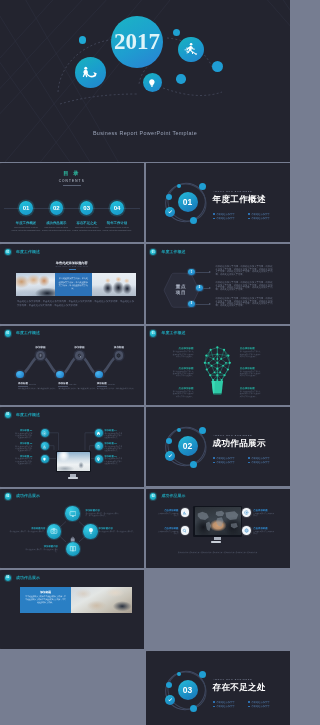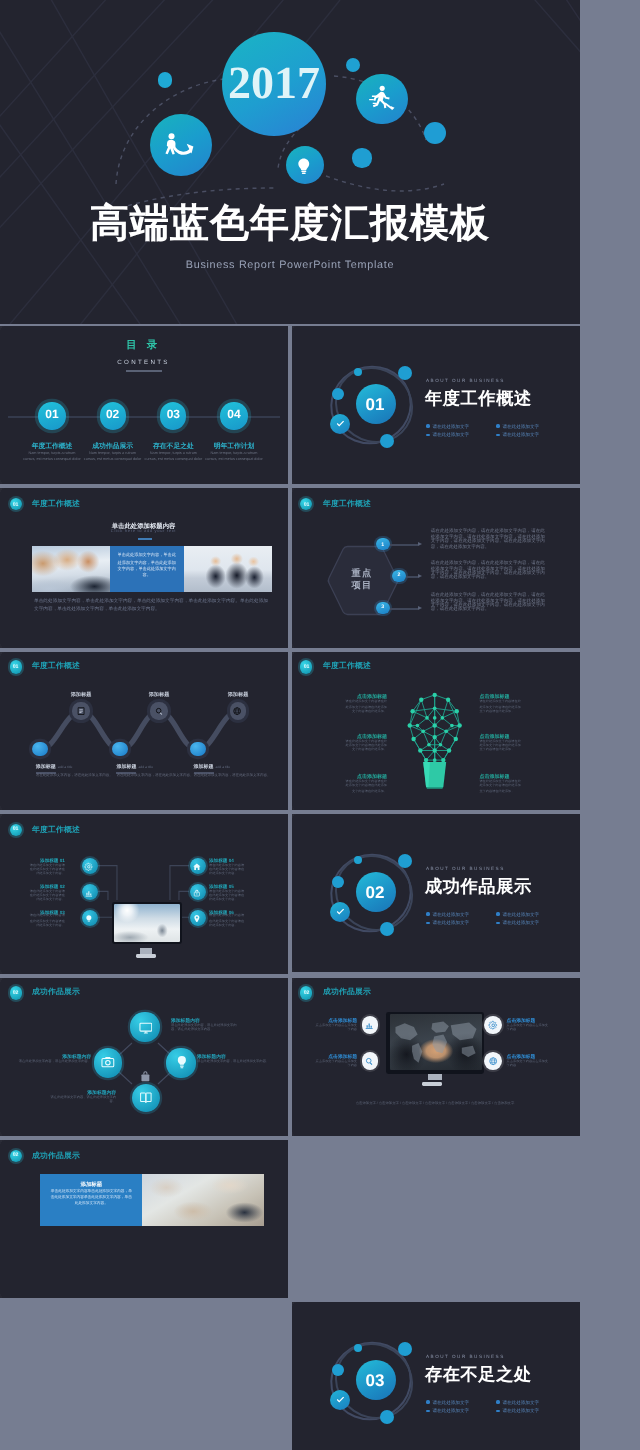--- a/index.html
+++ b/index.html
@@ -237,21 +237,20 @@
           <rect x="13.4" y="25.3" width="5.3" height="1.8" rx=".9"></rect>
         </g>
       </svg>
     </div>
 
     <div class="circ" style="left:78.5px;top:36px;width:7.5px;height:7.5px;background:#1fa9d4;"></div>
     <div class="circ" style="left:173px;top:29px;width:7px;height:7px;background:#1fa1d2;"></div>
     <div class="circ" style="left:212px;top:61px;width:11px;height:11px;background:#1f9dd4;"></div>
     <div class="circ" style="left:176px;top:74px;width:9.5px;height:9.5px;background:#1f9ed2;"></div>
 
-    <div class="title-cn" style="left:0;right:0;top:101px;text-align:center;font-size:19.5px;font-weight:700;line-height:23px;letter-spacing:0.5px;">高端蓝色年度汇报模板</div>
     <div class="title-en" style="left:0;right:0;top:129px;text-align:center;font-size:5.4px;line-height:9px;letter-spacing:0.35px;">Business Report PowerPoint Template</div>
   </div>
 
   <div class="slide s" style="left:0;top:163px;">
     <div class="bg"></div>
     <div class="toc-t">目 录</div>
     <div class="toc-s">CONTENTS</div>
     <div class="toc-ul"></div>
     <div class="toc-rail"></div>
     <div class="toc-items">

